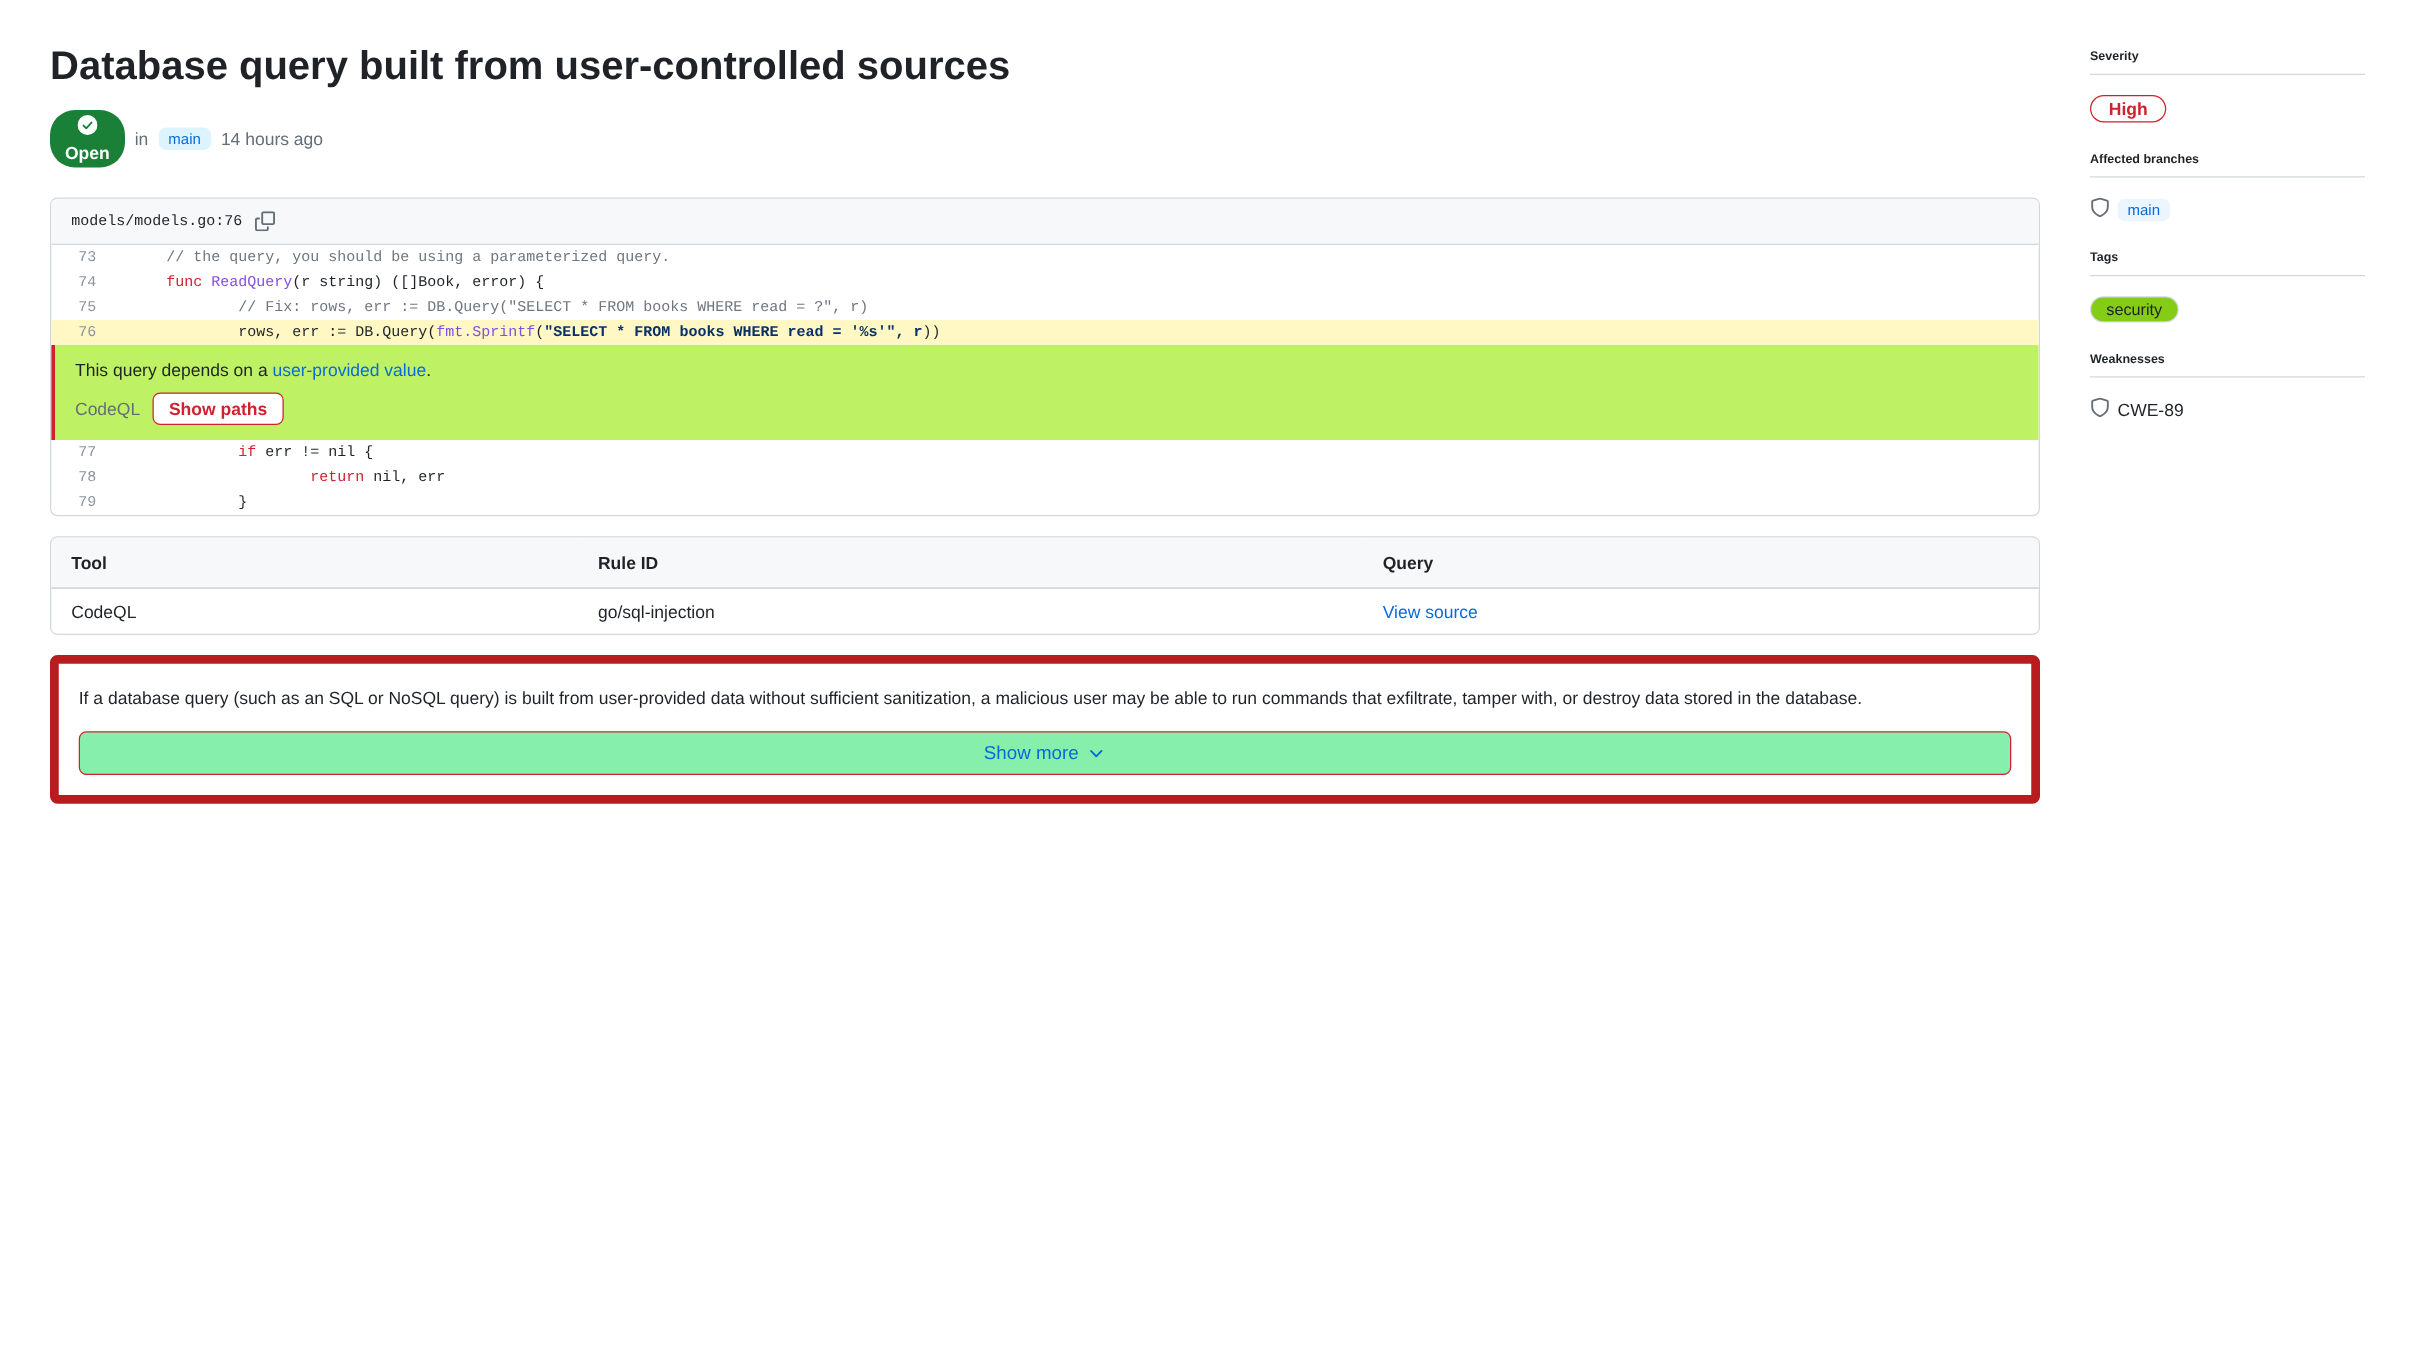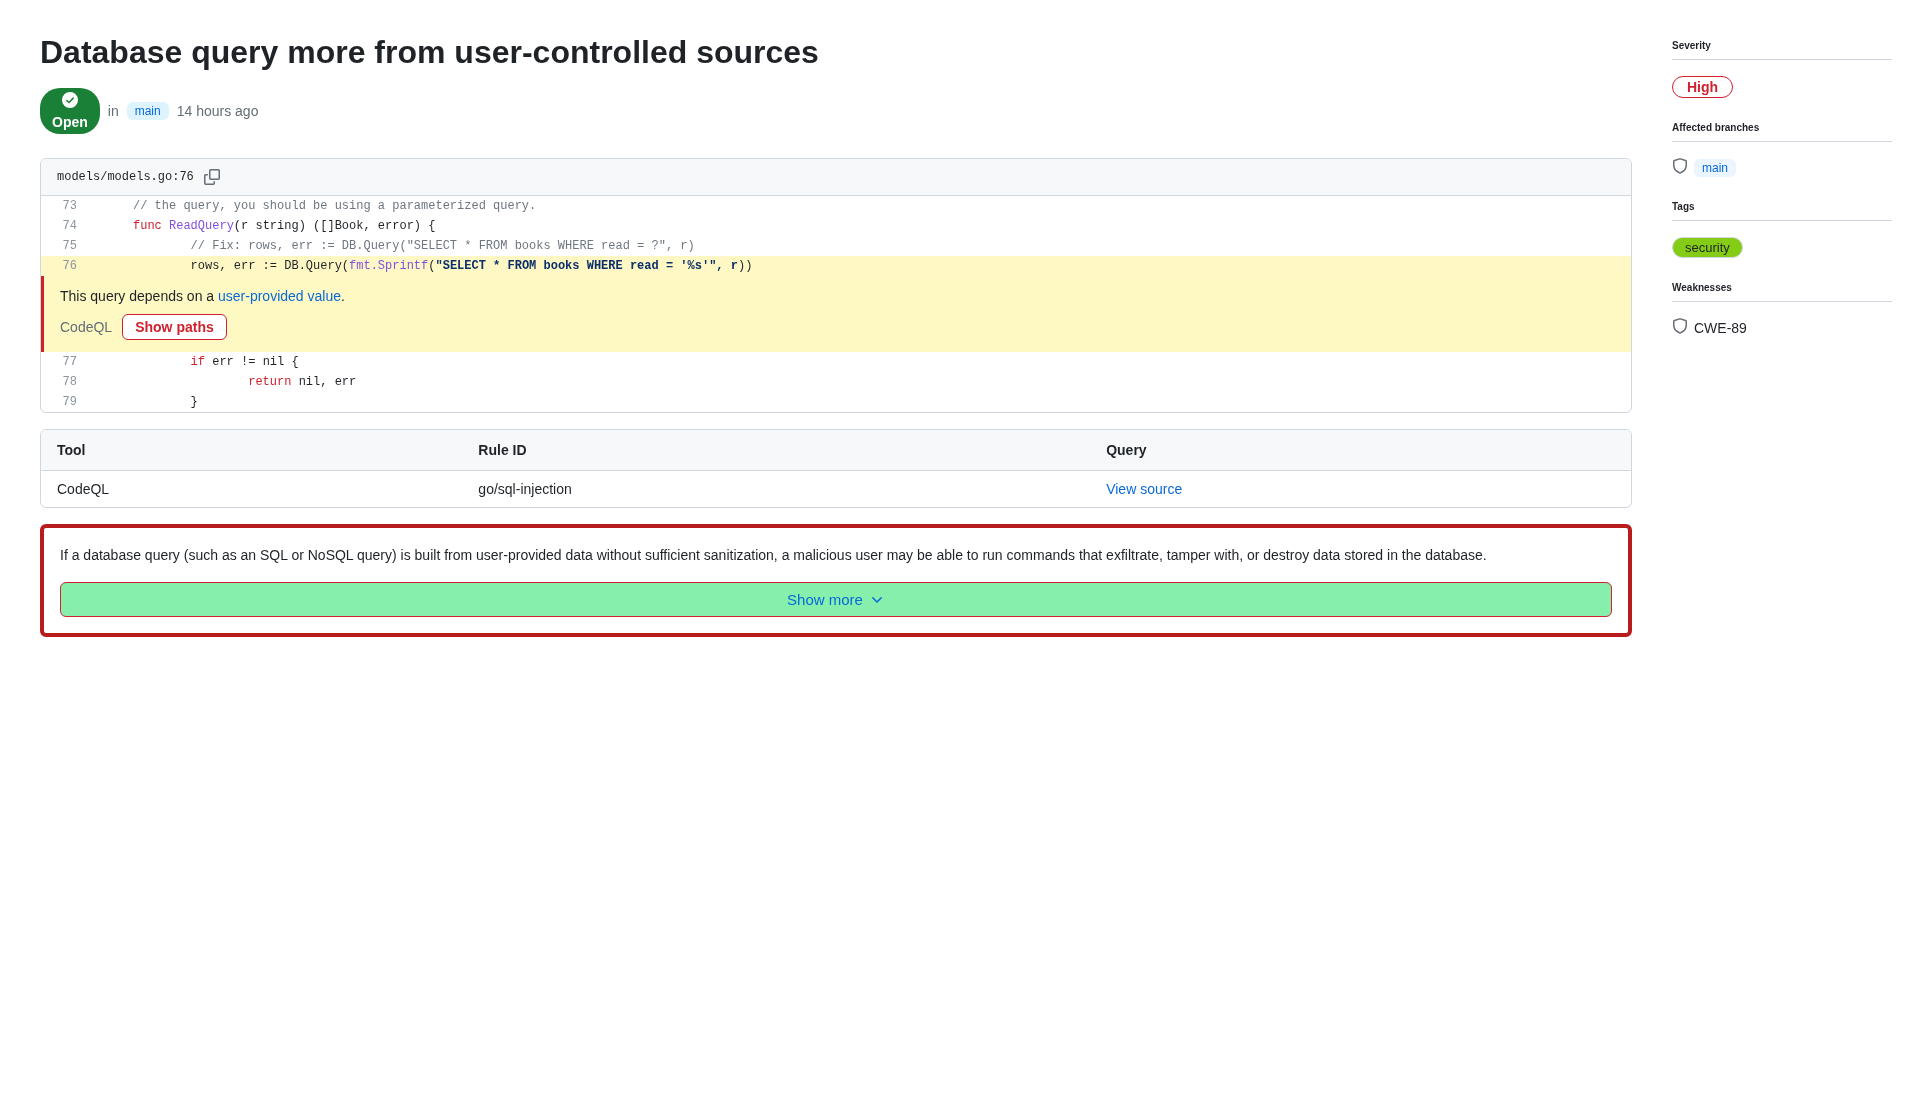--- a/index.html
+++ b/index.html
@@ -124,21 +124,21 @@
     }
     .kw { color: #cf222e; }
     .fn-name { color: #8250df; }
     .string-highlight { color: #0a3069; font-weight: 700; background: #fff8c5; }
     .comment { color: #6e7781; }
 
     
     .alert-block {
       border-left: 3px solid #cf222e;
       padding: 12px 16px;
-      background: #fef9c3;
+      background: #bef264;
     }
     .alert-text {
       font-size: 14px;
       color: #1f2328;
       margin-bottom: 10px;
     }
     .alert-link {
       color: #0969da;
       text-decoration: none;
     }
@@ -187,21 +187,21 @@
       font-size: 14px;
       color: #1f2328;
     }
     .view-source-link {
       color: #0969da;
       text-decoration: none;
     }
 
     
     .description-box {
-      border: 4px solid #b91c1c;
+      border: 7px solid #b91c1c;
       border-radius: 6px;
       overflow: hidden;
     }
     .description-text {
       padding: 16px;
       font-size: 14px;
       line-height: 1.6;
       color: #1f2328;
     }
     .show-more-btn {
@@ -280,21 +280,21 @@
     .weakness-icon {
       color: #656d76;
     }
   </style>
 </head>
 <body>
 
 <div class="page-layout">
   <div class="main-content">
 
-    <h1 class="page-title">Database query more from user-controlled sources</h1>
+    <h1 class="page-title">Database query built from user-controlled sources</h1>
 
     <div class="status-bar">
       <span class="open-badge">
         <svg viewBox="0 0 16 16" fill="currentColor">
           <path d="M8 0a8 8 0 1 1 0 16A8 8 0 0 1 8 0zm3.72 6.633a.75.75 0 1 0-1.04-1.08L7 9.583 5.32 7.9a.75.75 0 0 0-1.04 1.08l2.22 2.14a.75.75 0 0 0 1.04 0l4.18-4.487z"></path>
         </svg>
         <span>Open</span>
       </span>
       <span>in</span>
       <span class="branch-tag">main</span>

